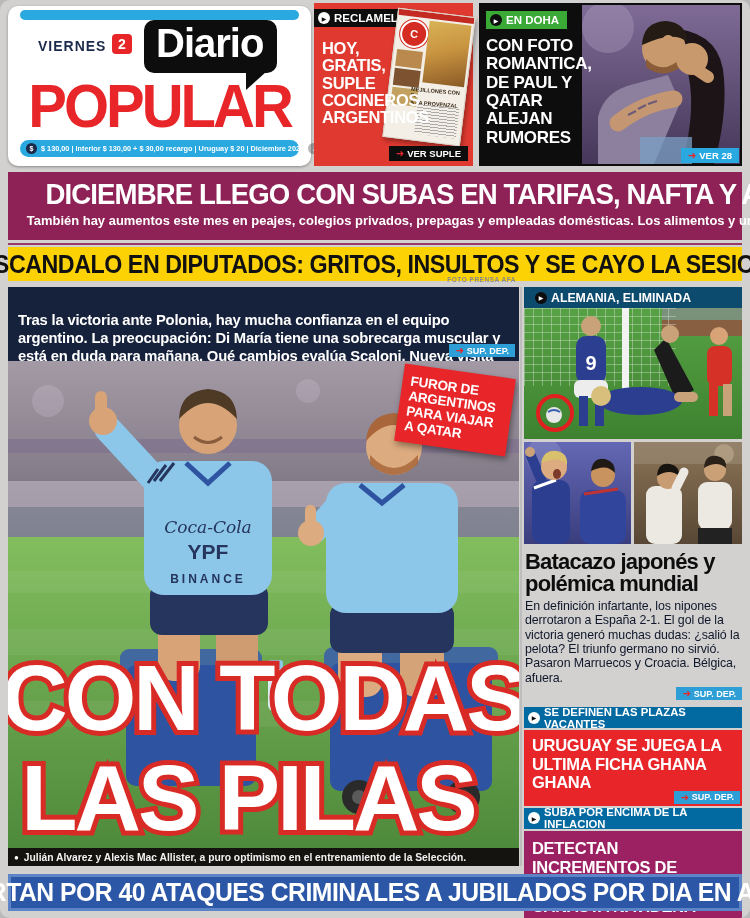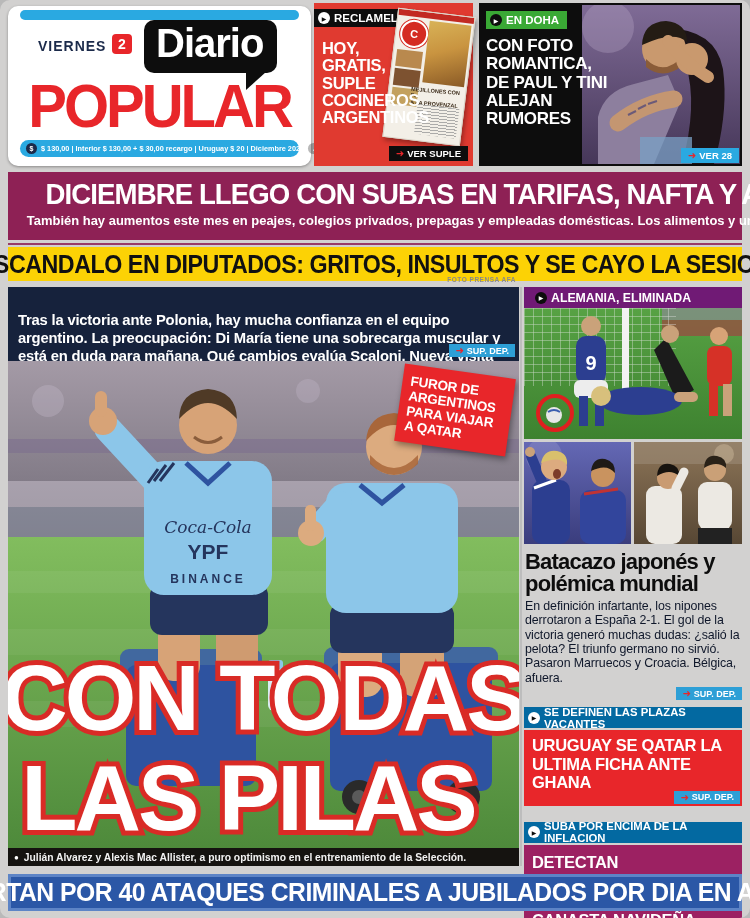--- a/index.html
+++ b/index.html
@@ -57,21 +57,21 @@
   .intro-cta{right:4px;bottom:4px;background:#2d9fd6;font-size:9px;padding:1px 6px;}
   .photo-wrap{left:0;top:74px;width:511px;height:487px;overflow:hidden;}
   .badge{right:8px;top:10px;width:96px;background:#e8262a;color:#fff;font-size:13.5px;font-weight:bold;line-height:1.12;padding:9px 8px;transform:rotate(8deg);box-shadow:2px 3px 6px rgba(0,0,0,.4);letter-spacing:-.2px;}
   .headline-svg{left:0;bottom:2px;width:511px;height:212px;}
   .headline-svg text{font-family:"Liberation Sans","DejaVu Sans",sans-serif;font-weight:bold;letter-spacing:-3px;}
   .caption{left:0;bottom:0;width:511px;height:18px;background:#151310;color:#f2f2f2;display:flex;align-items:center;gap:5px;padding-left:6px;box-sizing:border-box;font-size:10.3px;font-weight:bold;}
   .caption .bull{color:#fff;font-size:8px;}
   
   .right-col{left:524px;top:287px;width:218px;}
   .rtag{height:21px;display:flex;align-items:center;gap:4px;padding-left:4px;font-size:12.3px;font-weight:bold;color:#fff;box-sizing:border-box;}
-  .rtag-red{background:#701a75;padding-left:11px;}
+  .rtag-red{background:#0c4a6e;padding-left:11px;}
   .rtag-black{background:#0369a1;font-size:11.3px;}
   .wc-head{margin:7px 0 3px 1px;font-size:22px;font-weight:bold;color:#0d0d0d;line-height:1.02;letter-spacing:-.8px;}
   .wc-body{margin-left:1px;font-size:12.4px;color:#0f172a;line-height:1.16;letter-spacing:-.1px;}
   .wc-cta-row{display:flex;justify-content:flex-end;margin-top:2px;}
   .blue-cta{background:#2d9fd6;font-size:9px;padding:1px 6px;}
   .box-red{position:relative;background:#e8262a;margin-top:2px;padding:6px 8px 14px 8px;}
   .box-red .h{color:#fff;font-size:16.5px;font-weight:bold;line-height:1.12;letter-spacing:-.3px;}
   .box-red .cta{position:absolute;right:2px;bottom:2px;}
   .box-maroon{background:#9c2162;margin-top:2px;padding:8px 8px 10px 8px;}
   .box-maroon .h{color:#fff;font-size:16.5px;font-weight:bold;line-height:1.18;letter-spacing:-.3px;}
@@ -145,21 +145,21 @@
       <circle cx="110" cy="54" r="16" fill="#c9996e"></circle>
       <path d="M126 72 Q102 58 86 36" stroke="#c9996e" stroke-width="12" stroke-linecap="round" fill="none"></path>
       <path d="M36 118 Q62 98 92 94" stroke="#c49671" stroke-width="17" stroke-linecap="round" fill="none"></path>
       <path d="M46 110 l8 -4 M56 104 l8 -4 M66 99 l9 -3" stroke="#6b5a78" stroke-width="2" fill="none"></path>
       <rect x="58" y="132" width="52" height="27" fill="#7aa0c4" opacity=".75"></rect>
     </svg>
     <div class="abs tag doha-tag">
       <span class="circ" style="background:#0d0d0d;color:#fff;">▶</span>
       <span>EN DOHA</span>
     </div>
-    <div class="abs doha-head">CON FOTO ROMANTICA, DE PAUL Y TINI ALEJAN RUMORES</div>
+    <div class="abs doha-head">CON FOTO ROMANTICA, DE PAUL Y QATAR ALEJAN RUMORES</div>
     <div class="abs cta doha-cta">
       <span class="arr">➜</span>
       <span>VER 28</span>
     </div>
   </div>
 
   <div class="abs banner-subas">
     <div><span class="h">DICIEMBRE LLEGO CON SUBAS EN TARIFAS, NAFTA Y ALQUILERES</span></div>
     <div><span class="s">También hay aumentos este mes en peajes, colegios privados, prepagas y empleadas domésticas. Los alimentos y un alza del 5,2% en noviembre.</span></div>
   </div>
@@ -368,28 +368,28 @@
         <span class="arr">➜</span>
         <span>SUP. DEP.</span>
       </span>
     </div>
 
     <div class="rtag rtag-black" style="margin-top:7px;">
       <span class="circ" style="background:#fff;color:#0d0d0d;">▶</span>
       <span>SE DEFINEN LAS PLAZAS VACANTES</span>
     </div>
     <div class="box-red">
-      <div class="h">URUGUAY SE QATAR LA ULTIMA FICHA ANTE GHANA</div>
+      <div class="h">URUGUAY SE JUEGA LA ULTIMA FICHA GHANA GHANA</div>
       <span class="cta blue-cta">
         <span class="arr">➜</span>
         <span>SUP. DEP.</span>
       </span>
     </div>
 
-    <div class="rtag rtag-black" style="margin-top:16px;justify-content:center;">
+    <div class="rtag rtag-black" style="margin-top:2px;justify-content:center;">
       <span class="circ" style="background:#fff;color:#0d0d0d;">▶</span>
       <span>SUBA POR ENCIMA DE LA INFLACION</span>
     </div>
     <div class="box-maroon">
       <div class="h">DETECTAN INCREMENTOS DE HASTA 129% EN LA CANASTA NAVIDEÑA</div>
     </div>
   </div>
 
   <div class="abs bottom-banner">
     <span class="h">ALERTAN POR 40 ATAQUES CRIMINALES A JUBILADOS POR DIA EN AMBA</span>

